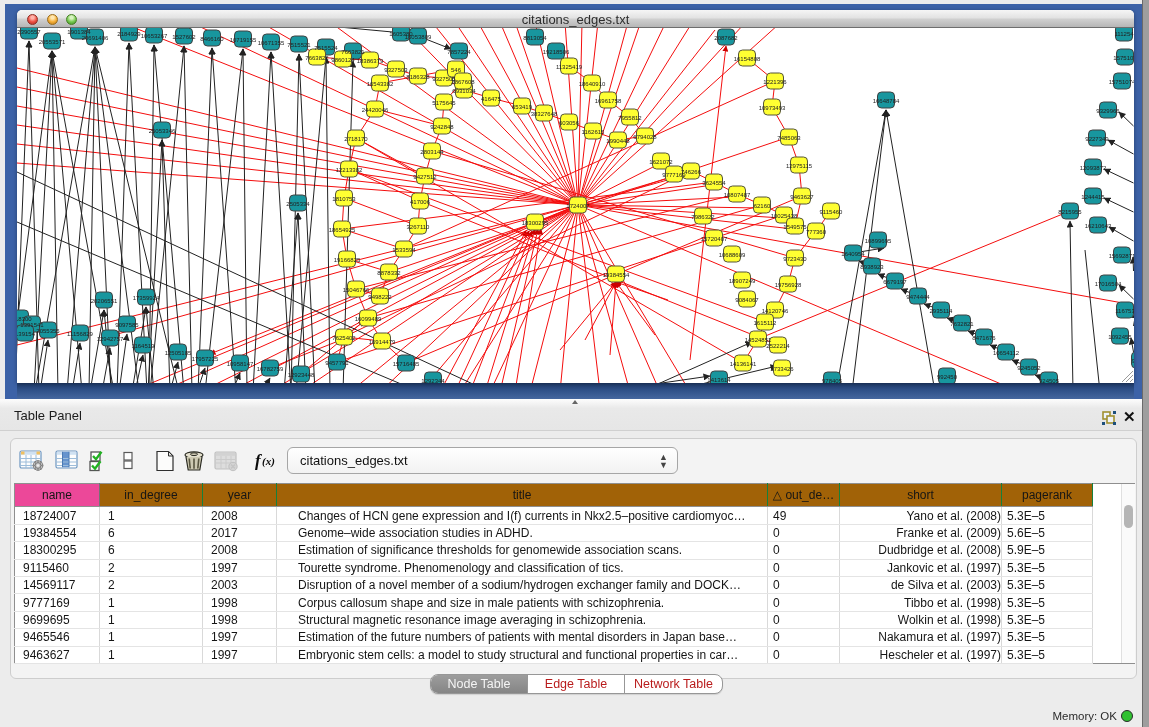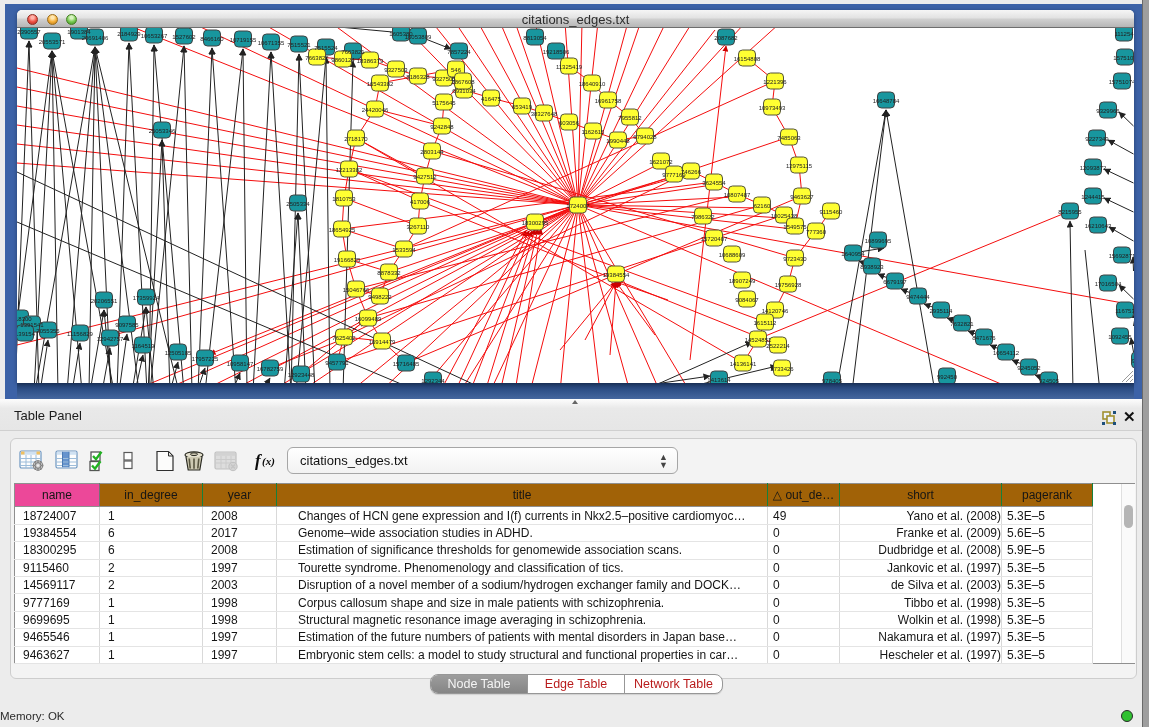--- a/index.html
+++ b/index.html
@@ -30,21 +30,21 @@
 .tbl td.c4{padding-left:5px}
 .tbl td.c6{padding-left:5px}
 .tbl td.c5{text-align:right;padding-left:0}
 .tbl td.c7,.tbl th.e{border-right:none;background:#fff;border-bottom:none}
 .sb{position:absolute;left:1121px;top:484px;width:14px;height:179px;background:#fafafa;border-left:1px solid #e0e0e0}
 .sb .thumb{position:absolute;left:2px;top:21px;width:9px;height:23px;border-radius:5px;background:#b5b5b5}
 .seg{position:absolute;left:430px;top:674px;height:20px;display:flex;border:1px solid #979797;border-radius:8px;overflow:hidden;background:#fff;box-shadow:0 1px 1px rgba(0,0,0,.12)}
 .seg div{width:97px;text-align:center;font-size:12.5px;line-height:19px;color:#b91c1c;border-right:1px solid #979797}
 .seg div:last-child{border-right:none}
 .seg div.on{background:linear-gradient(180deg,#9d9d9d,#858585);color:#f5f5f5}
-.mem{position:absolute;left:0;top:710px;width:1117px;font-size:11.5px;color:#2b2b2b}
+.mem{position:absolute;left:0;top:710px;width:1117px;text-align:right;font-size:11.5px;color:#2b2b2b}
 .dot{position:absolute;left:1121px;top:710px;width:12px;height:12px;border-radius:50%;background:#30c131;border:1.5px solid #2a2a2a;box-sizing:border-box}
 .ficon{position:absolute;left:1102px;top:12px;width:14px;height:14px}
 .xicon{position:absolute;left:1123px;top:9px;width:15px;height:16px;font-size:15px;font-weight:bold;color:#111}
 </style></head><body>
 <div class="desktop"></div>
 <div class="shadowband"></div>
 <div class="win">
 <svg width="1117" height="355" viewBox="17 28 1117 355" style="position:absolute;left:0;top:18px">
       <defs>
         <marker id="ar" markerWidth="7" markerHeight="6" refX="5.5" refY="3" orient="auto" markerUnits="userSpaceOnUse">

